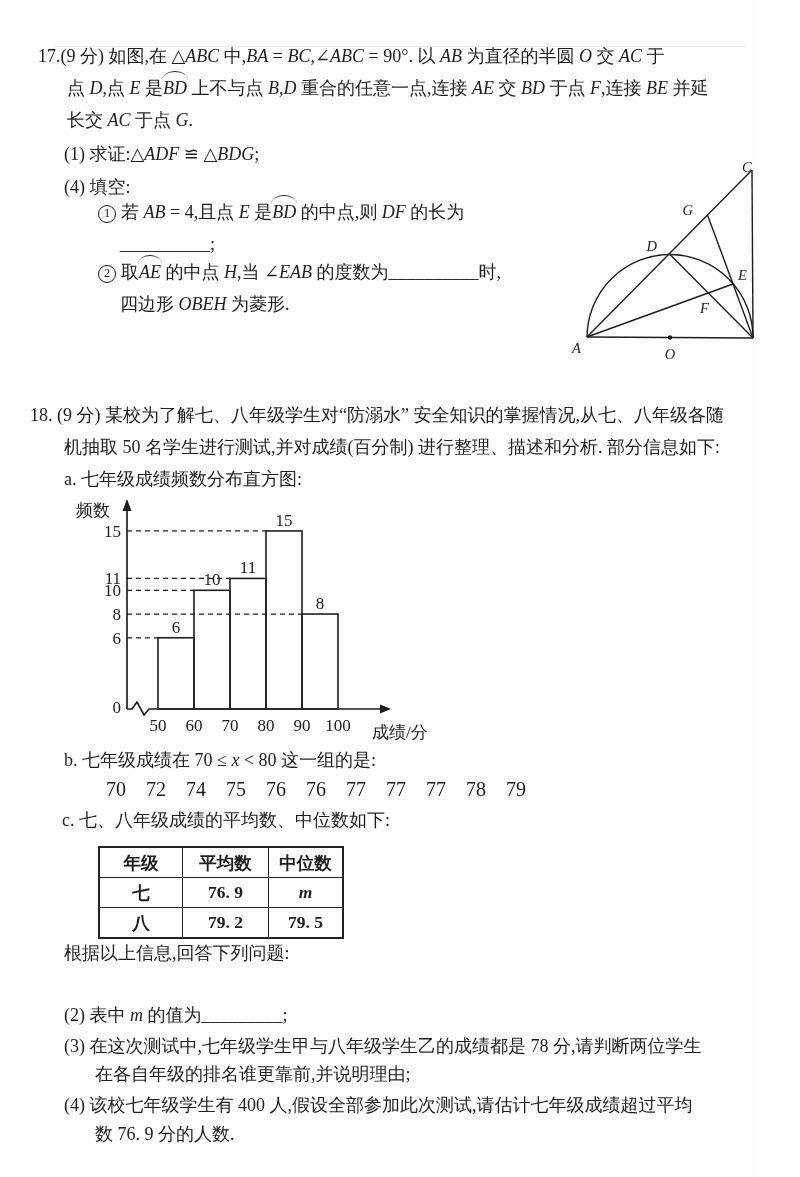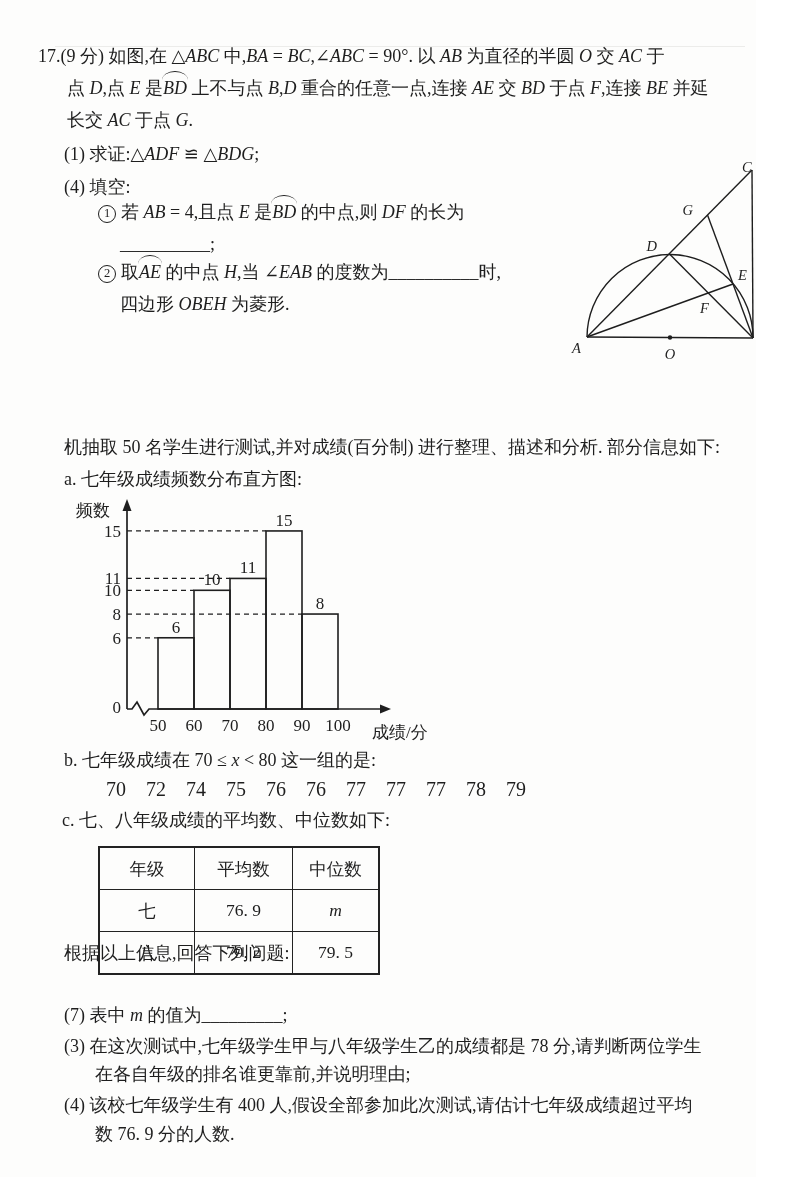--- a/index.html
+++ b/index.html
@@ -25,21 +25,21 @@
   }
   .nums{ word-spacing:15px; font-size:20px;margin-left:28px; }
   .scanline{ position:absolute; left:55px; top:46px; width:690px; height:1px; background:#ececea; }
   
   .stats{
     position:absolute; left:98px; top:846px;
     border-collapse:collapse; border:2px solid #222;
     font-size:17.5px; text-align:center;
   }
   .stats th,.stats td{
-    border:1.2px solid #222; font-weight:normal; padding:8px; height:25px;
+    border:1.2px solid #222; font-weight:bold; padding:2px; height:25px;
   }
   .stats th:nth-child(1),.stats td:nth-child(1){ width:78px; }
   .stats th:nth-child(2),.stats td:nth-child(2){ width:81px;margin-left:29px; }
   .stats th:nth-child(3),.stats td:nth-child(3){ width:69px; }
   
   svg{ position:absolute; overflow:visible; }
   svg text{ font-family:"Liberation Serif","DejaVu Serif",serif; fill:var(--ink); font-size:17px; }
   svg .figlabel{ font-style:italic; font-size:14.5px; }
   .stroke{ stroke:var(--ink); stroke-width:1.4; fill:none; }
   .bar{ fill:none; stroke:#1f1f1f; stroke-width:1.6; }
@@ -76,20 +76,21 @@
     <text class="figlabel" x="27" y="193">A</text>
     <text class="figlabel" x="212" y="193">B</text>
     <text class="figlabel" x="197" y="12">C</text>
     <text class="figlabel" x="112" y="91" text-anchor="end">D</text>
     <text class="figlabel" x="193" y="120">E</text>
     <text class="figlabel" x="155" y="153">F</text>
     <text class="figlabel" x="148" y="55" text-anchor="end">G</text>
     <text class="figlabel" x="125" y="199" text-anchor="middle">O</text>
   </svg>
 
+  <div class="ln" style="left:30px;top:403px"><span>18. (9 分) 某校为了解七、八年级学生对“防溺水” 安全知识的掌握情况,从七、八年级各随</span></div>
   <div class="ln" style="left:64px;top:435px"><span>机抽取 50 名学生进行测试,并对成绩(百分制) 进行整理、描述和分析. 部分信息如下:</span></div>
   <div class="ln" style="left:64px;top:467px"><span>a. 七年级成绩频数分布直方图:</span></div>
 
   <svg id="hist-chart" style="left:60px;top:494px" width="420" height="256" viewBox="0 0 420 256">
     <text x="16" y="22">频数</text>
     <text x="312" y="244">成绩/分</text>
     <path class="axis" d="M67 215 V14"></path>
     <polygon class="ah" points="67,5 62.5,17 71.5,17"></polygon>
     <path class="axis" d="M67 215 H72 L77 208 L84 221 L89 215 H322"></path>
     <polygon class="ah" points="331,215 320,210.5 320,219.5"></polygon>
@@ -144,19 +145,19 @@
         </tr>
         <tr>
           <td><span>八</span></td>
           <td><span>79. 2</span></td>
           <td><span>79. 5</span></td>
         </tr>
       </tbody>
   </table>
 
   <div class="ln" style="left:64px;top:941px"><span>根据以上信息,回答下列问题:</span></div>
-  <div class="ln" style="left:64px;top:1003px"><span>(7) 表中 </span><span class="it">m</span><span> 的值为</span><span>_________</span><span>;</span></div>
+  <div class="ln" style="left:64px;top:1003px"><span>(2) 表中 </span><span class="it">m</span><span> 的值为</span><span>_________</span><span>;</span></div>
   <div class="ln" style="left:64px;top:1034px"><span>(3) 在这次测试中,七年级学生甲与八年级学生乙的成绩都是 78 分,请判断两位学生</span></div>
   <div class="ln" style="left:95px;top:1062px"><span>在各自年级的排名谁更靠前,并说明理由;</span></div>
   <div class="ln" style="left:64px;top:1093px"><span>(4) 该校七年级学生有 400 人,假设全部参加此次测试,请估计七年级成绩超过平均</span></div>
   <div class="ln" style="left:95px;top:1122px"><span>数 76. 9 分的人数.</span></div>
 
 </div>
 
 </body></html>

